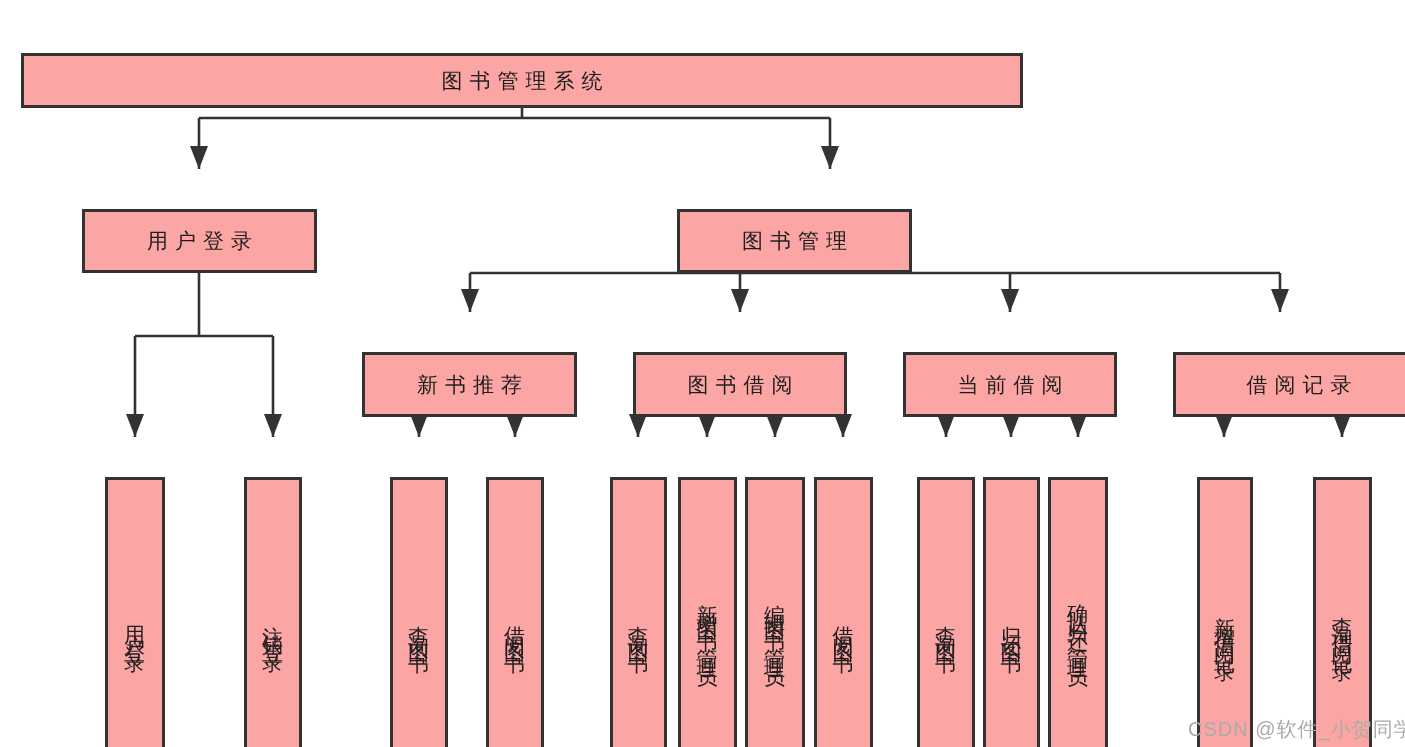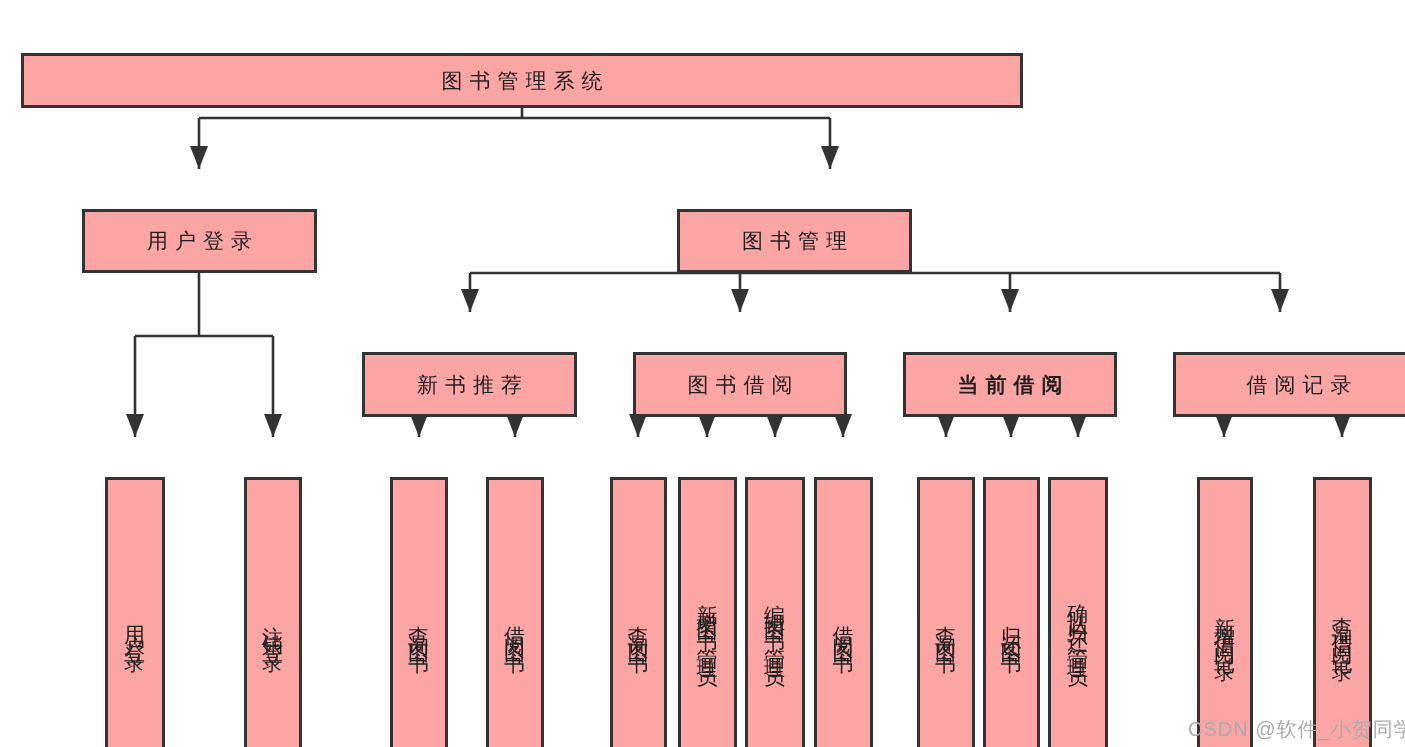--- a/index.html
+++ b/index.html
@@ -112,21 +112,21 @@
   <div class="box lvl2-box" style="left:677px;">
     <span class="hlabel">图书管理</span>
   </div>
 
   <div class="box lvl3-box" style="left:362px; width:215px;">
     <span class="hlabel">新书推荐</span>
   </div>
   <div class="box lvl3-box" style="left:633px; width:214px;text-align:right;">
     <span class="hlabel">图书借阅</span>
   </div>
-  <div class="box lvl3-box" style="left:903px; width:214px;font-weight:bold;">
+  <div class="box lvl3-box" style="left:903px; width:214px;">
     <span class="hlabel">当前借阅</span>
   </div>
   <div class="box lvl3-box" style="left:1173px; width:252px;">
     <span class="hlabel">借阅记录</span>
   </div>
 
   <div class="box leaf-box" style="left:105px; width:60px;">
     <span class="vlabel">用户登录</span>
   </div>
   <div class="box leaf-box" style="left:244px; width:58px;">

